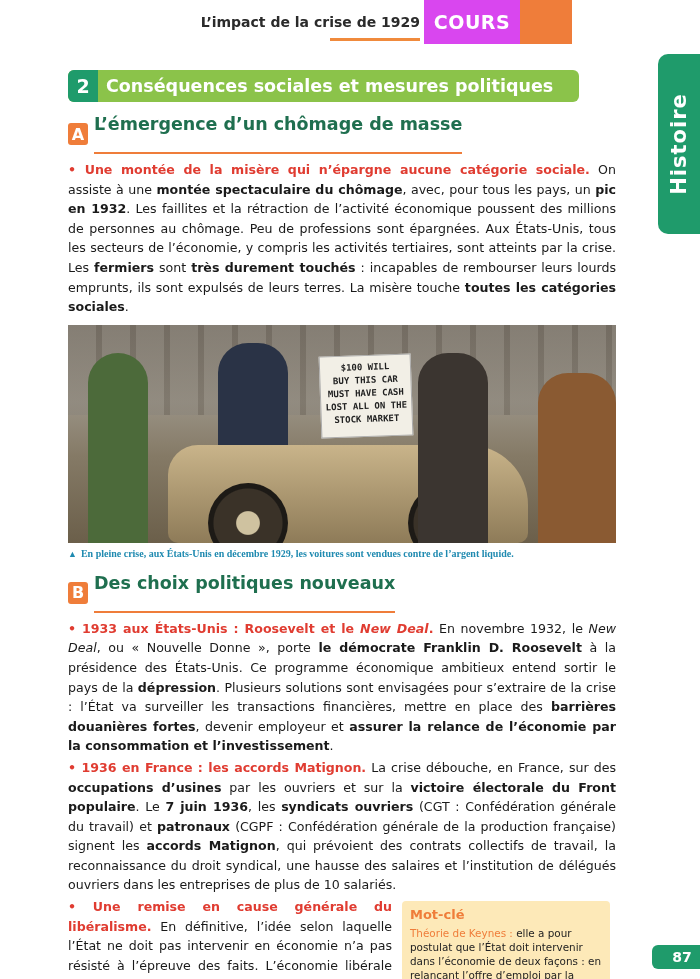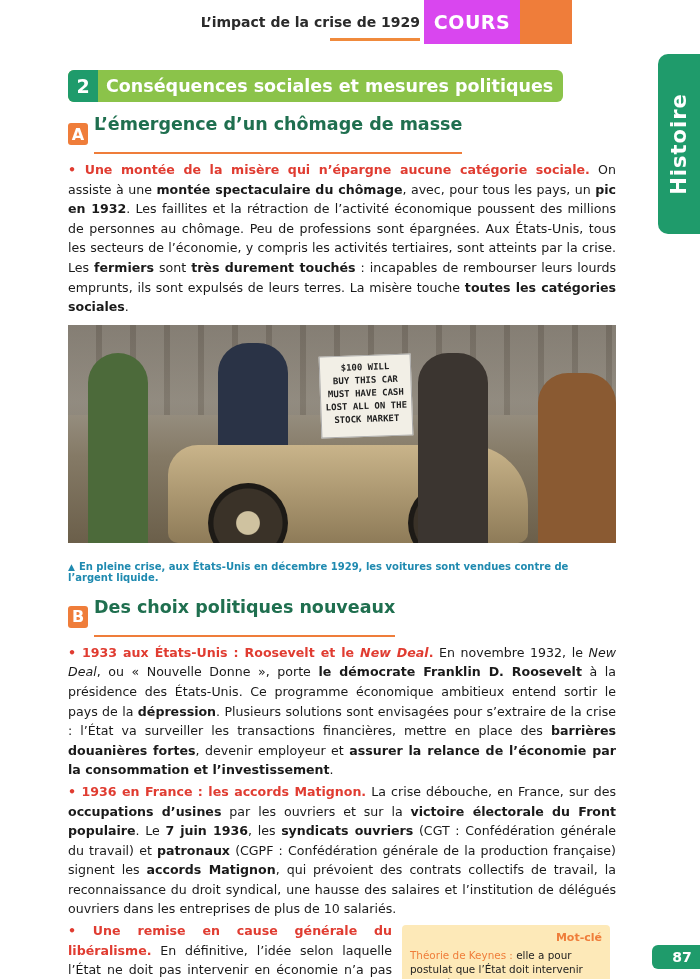--- a/index.html
+++ b/index.html
@@ -12,46 +12,46 @@
   .cours-tab { position: absolute; right: 52px; top: 0; width: 96px; height: 44px; background: #d946ef; color: #fff; font-weight: bold; font-size: 19px; display: flex; align-items: center; justify-content: center; letter-spacing: 0.5px; }
   .cours-strip { position: absolute; right: 0; top: 0; width: 52px; height: 44px; background: #ef7d3a; }
 
   .side-tab { position: absolute; right: 0; top: 54px; width: 42px; height: 180px; background: #1f9b6b; border-radius: 10px 0 0 10px; display: flex; align-items: center; justify-content: center; }
   .side-tab span { transform: rotate(-90deg); color: #fff; font-weight: bold; font-size: 21px; letter-spacing: 1px; white-space: nowrap; }
 
   .content { position: absolute; left: 68px; top: 70px; width: 548px; }
 
   .section-title { display: inline-flex; align-items: stretch; background: #8bc34a; border-radius: 6px; height: 32px; overflow: hidden; }
   .section-num { background: #1f9b6b; color: #fff; font-weight: bold; font-size: 19px; width: 30px; display: flex; align-items: center; justify-content: center; }
-  .section-text { color: #fff; font-weight: bold; font-size: 17.5px; padding: 0 10px 0 8px; display: flex; align-items: center; white-space: nowrap; }
+  .section-text { color: #fff; font-weight: bold; font-size: 17.5px; padding: 0 26px 0 8px; display: flex; align-items: center; white-space: nowrap; }
 
   .sub-title { display: flex; align-items: center; margin-top: 12px; }
   .sub-letter { background: #ef7d3a; color: #fff; font-weight: bold; font-size: 16px; width: 20px; height: 22px; display: flex; align-items: center; justify-content: center; border-radius: 3px; margin-right: 6px; }
   .sub-text { font-weight: bold; font-size: 17.5px; color: #1f6f4f; border-bottom: 2.5px solid #ef7d3a; padding-bottom: 18px; white-space: nowrap; }
 
   p.body { font-size: 12.6px; line-height: 19.6px; text-align: justify; margin-top: 6px; }
   .red { color: #e03c31; font-weight: bold; }
   b { font-weight: bold; }
   i { font-style: italic; }
 
   .photo { position: relative; width: 548px; height: 218px; margin-top: 8px; overflow: hidden;
     background: linear-gradient(180deg, #7a7268 0%, #9a9386 35%, #857a66 60%, #6b5f4a 100%); }
   .photo .bldg { position: absolute; top: 0; left: 0; right: 0; height: 90px; background: repeating-linear-gradient(90deg, #8c867c 0 28px, #6f685e 28px 34px); opacity: 0.6; }
   .photo .car { position: absolute; left: 100px; top: 120px; width: 360px; height: 98px; background: linear-gradient(180deg, #c9b48a, #8e7b58); border-radius: 30px 60px 10px 10px; }
   .photo .wheel { position: absolute; bottom: -20px; width: 80px; height: 80px; border-radius: 50%; background: radial-gradient(circle, #cfc2a0 0 20%, #3a3228 22% 60%, #1d1a16 62%); }
   .photo .person { position: absolute; bottom: 0; border-radius: 30px 30px 0 0; }
   .photo .sign { position: absolute; left: 252px; top: 30px; width: 92px; height: 82px; background: #f2efe6; border: 1px solid #aaa; transform: rotate(-2deg); font-family: "DejaVu Sans Mono", monospace; font-size: 9px; font-weight: bold; color: #222; padding: 5px 4px; line-height: 13px; text-align: center; }
 
-  .caption { font-size: 10px; font-weight: bold; color: #1f8ab0; margin-top: 18px; }
+  .caption { font-size: 10px; font-weight: bold; color: #1f8ab0; margin-top: 5px; font-family: Liberation Serif, serif; }
   .caption .tri { color: #1f8ab0; margin-right: 4px; font-size: 9px; }
 
   .two-col { display: flex; gap: 10px; margin-top: 0; }
   .two-col .left { width: 324px; }
   .motcle { width: 208px; margin-top: 6px; background: #fde9b8; border-radius: 4px; padding: 6px 8px 8px; }
-  .motcle-title { text-align: right; color: #ef7d3a; font-weight: bold; font-size: 11px; padding-bottom: 4px; }
+  .motcle-title { text-align: left; color: #ef7d3a; font-weight: bold; font-size: 13px; padding-bottom: 4px; }
   .motcle-body { font-size: 10.4px; line-height: 14px; color: #222; }
   .motcle-body .term { color: #ef7d3a; font-weight: normal; }
 
   .page-num { position: absolute; right: 0; bottom: 10px; width: 48px; height: 24px; background: #1f9b6b; color: #fff; font-weight: bold; font-size: 14px; display: flex; align-items: center; justify-content: center; border-radius: 6px 0 0 6px; padding-left: 12px; }
 </style>
 </head>
 <body>
 
 <div class="top-bar">
   <div class="top-title">L’impact de la crise de 1929</div>

